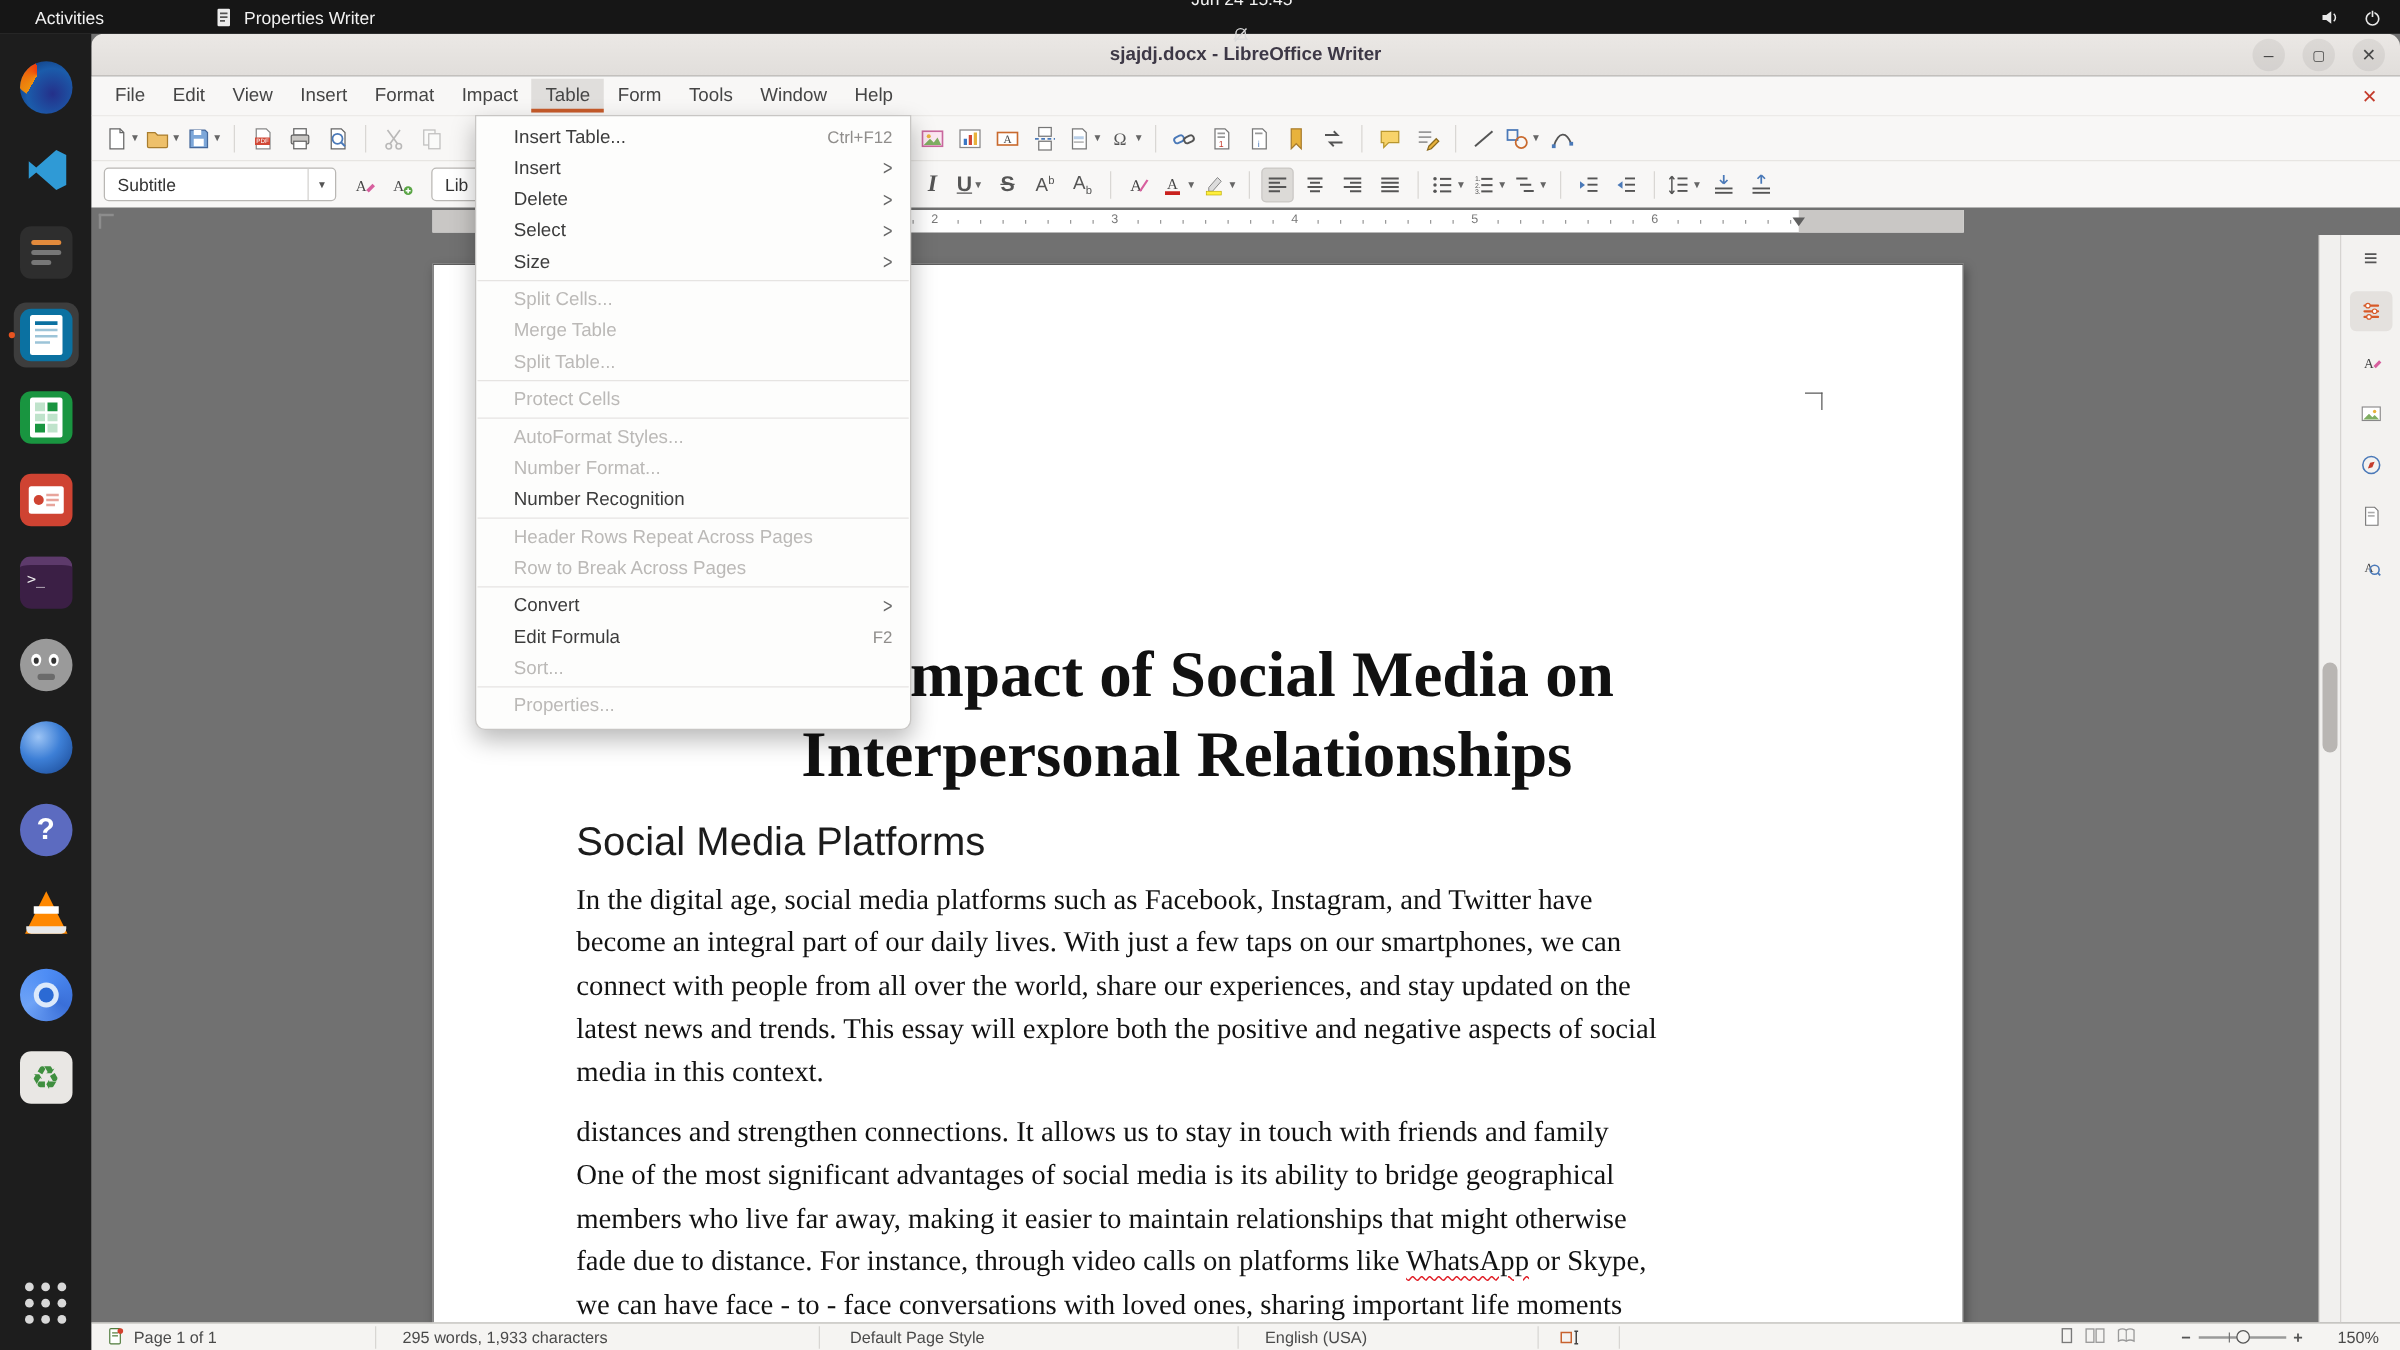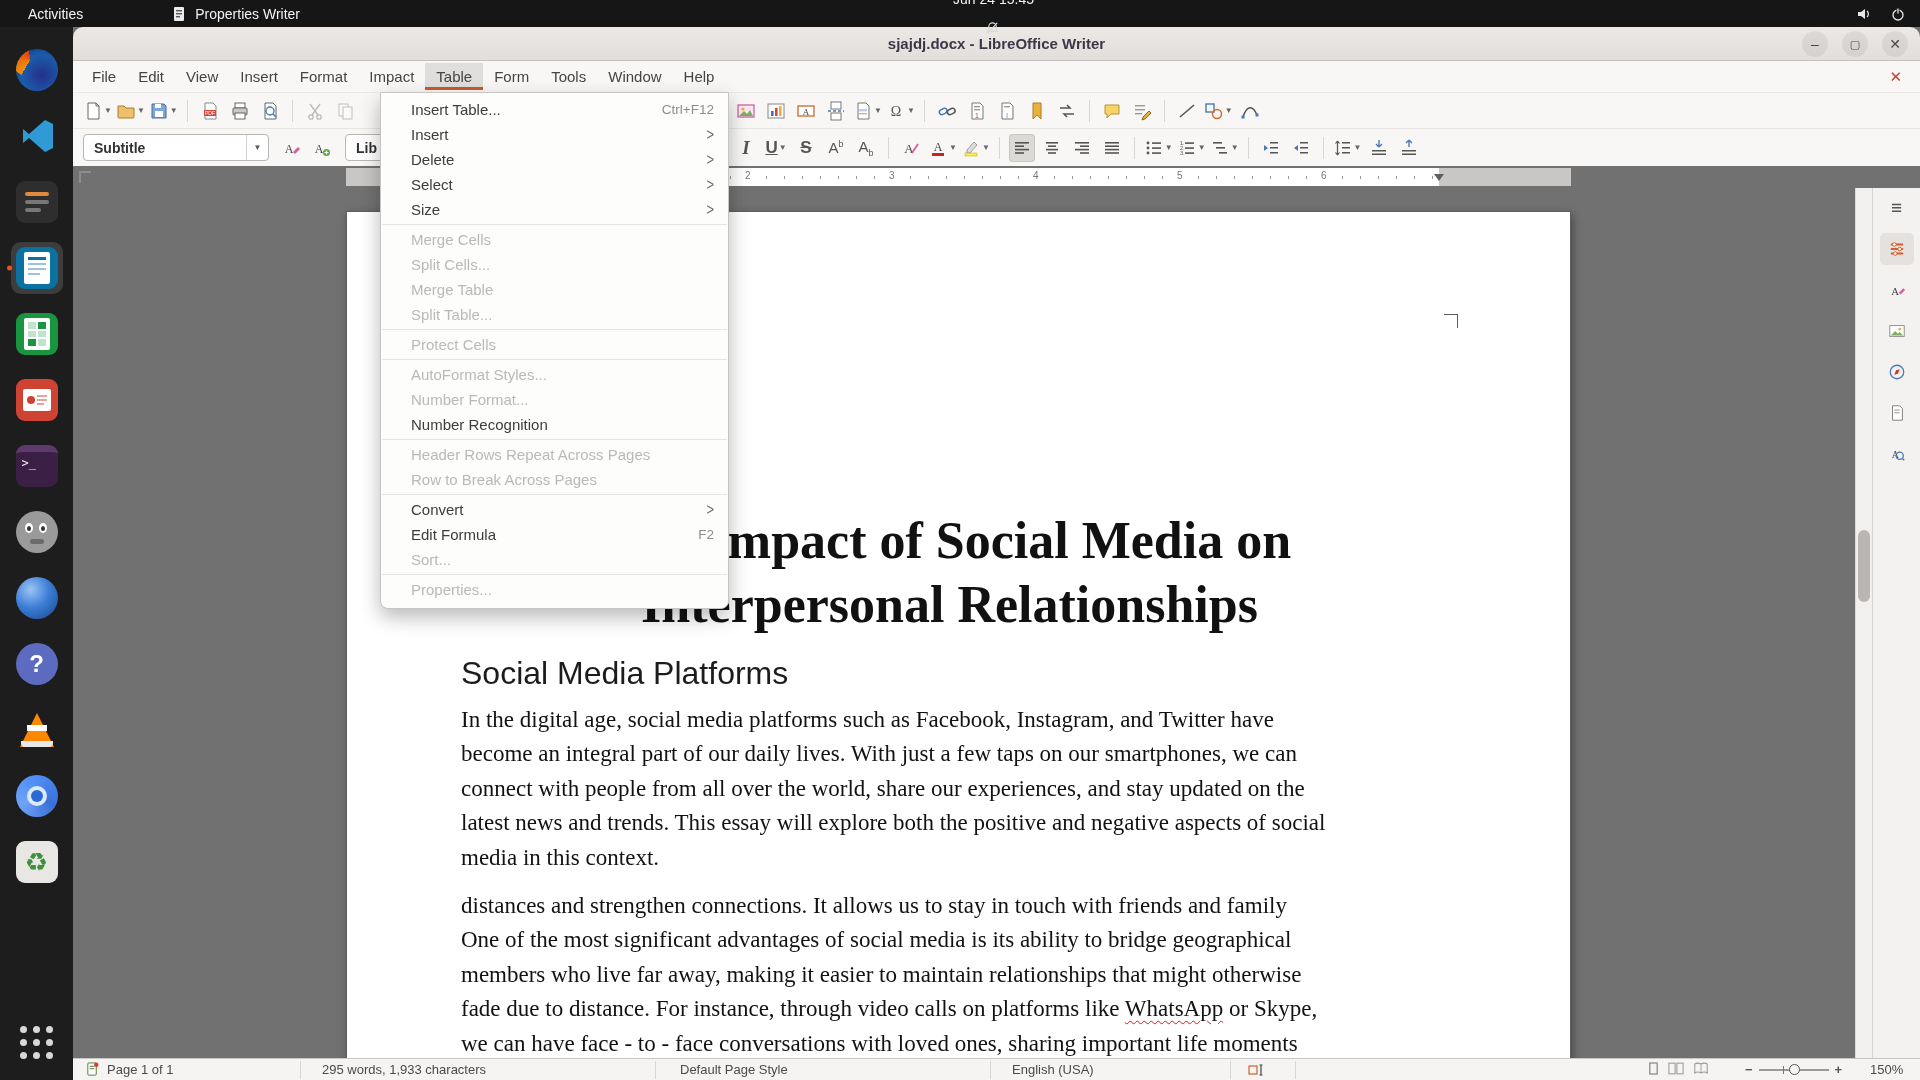--- a/index.html
+++ b/index.html
@@ -47,21 +47,21 @@
     border-top:1px solid #e7e5e2; display:flex; align-items:center; z-index:10; }
   .tb-cluster { position:absolute; top:0; height:100%; display:flex; align-items:center; gap:4px; }
   .tbtn { min-width:26px; height:28px; display:flex; align-items:center; justify-content:center;
     border-radius:4px; color:#555; }
   .tbtn .caret { font-size:8px; color:#666; margin-left:1px; }
   .tbtn.disabled { opacity:0.38; }
   .tbtn.tactive { background:#dcdad7; box-shadow:inset 0 0 0 1px #c9c7c4; }
   .tsep { width:1px; height:22px; background:#d9d7d4; margin:0 5px; }
   .combo { height:27px; background:#fff; border:1px solid #b9b7b4; border-radius:4px;
     display:flex; align-items:center; font-size:14px; color:#333; }
-  .combo .cval { padding:0 10px; flex:1;font-weight:bold; }
+  .combo .cval { padding:0 10px; flex:1; }
   .combo .cbtn { width:22px; height:100%; border-left:1px solid #d4d2cf; display:flex;
     align-items:center; justify-content:center; font-size:8px; color:#555; }
 
   
   .ruler-row { position:absolute; left:73px; top:166px; width:1847px; height:22px; background:#717171; z-index:5; }
   .ruler { position:absolute; left:273px; top:2px; width:1225px; height:18px; background:#fff; }
   .ruler .mzone { position:absolute; top:0; height:100%; background:#c9c7c5; }
   .ruler .rnum { position:absolute; top:2px; font-size:10px; color:#777; }
   .ruler .tick { position:absolute; top:8px; width:1px; height:3px; background:#9a9a9a; }
   .rmarker { position:absolute; width:0; height:0; border-left:5px solid transparent;
@@ -863,23 +863,20 @@
     <div class="pitem">
       <span class="plabel">Select</span>
       <span class="parrow">&gt;</span>
     </div>
     <div class="pitem">
       <span class="plabel">Size</span>
       <span class="parrow">&gt;</span>
     </div>
     <div class="psep"></div>
     <div class="pitem disabled">
-      <span class="plabel">Merge Cells</span>
-    </div>
-    <div class="pitem disabled">
       <span class="plabel">Split Cells...</span>
     </div>
     <div class="pitem disabled">
       <span class="plabel">Merge Table</span>
     </div>
     <div class="pitem disabled">
       <span class="plabel">Split Table...</span>
     </div>
     <div class="psep"></div>
     <div class="pitem disabled">

